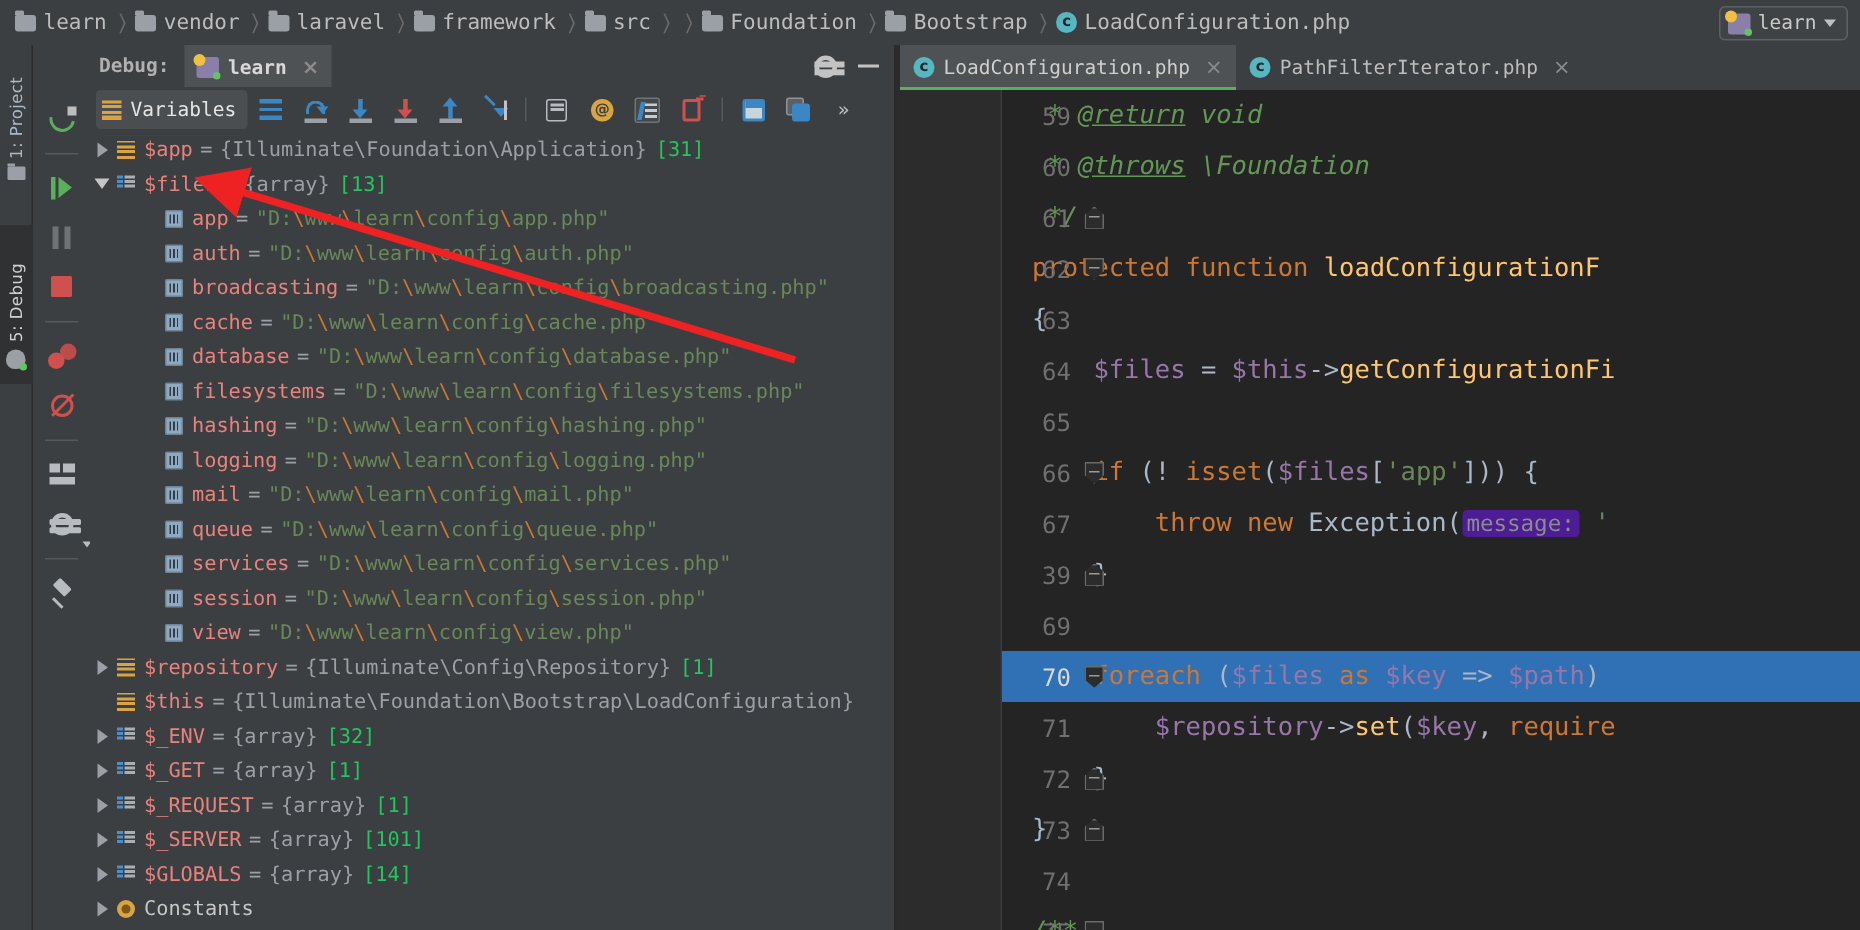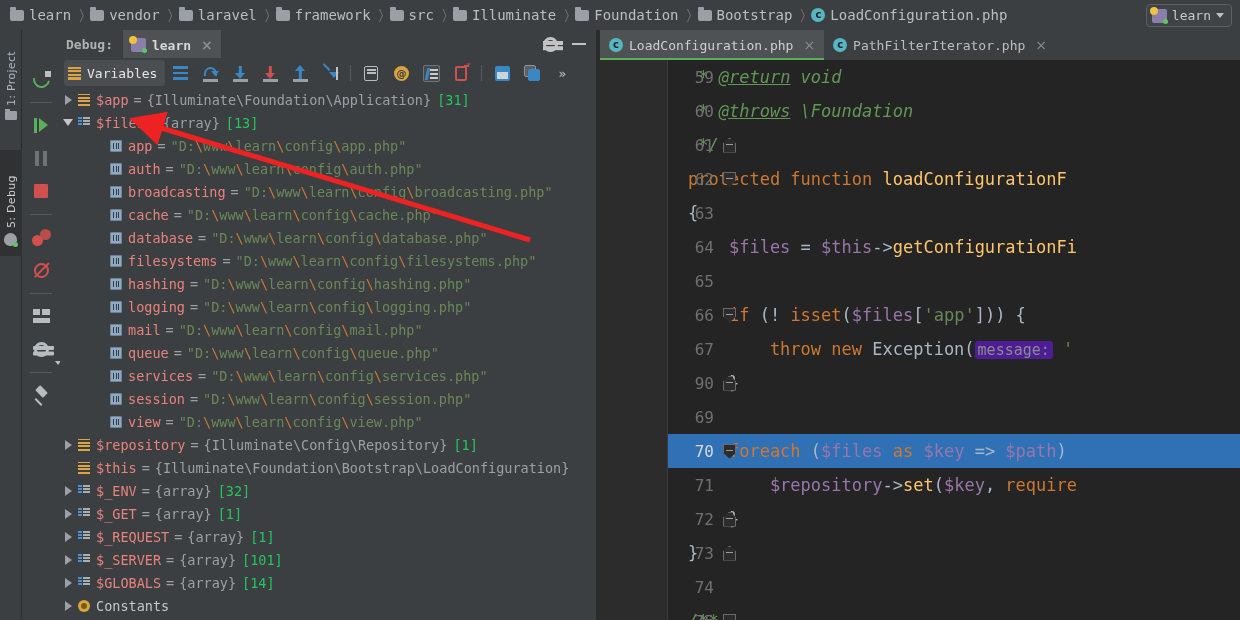--- a/index.html
+++ b/index.html
@@ -469,24 +469,20 @@
         <div class="crumb">
           <span class="ic-folder"></span>
           <span class="crumb-label">framework</span>
         </div>
         <span class="crumb-sep">〉</span>
         <div class="crumb">
           <span class="ic-folder"></span>
           <span class="crumb-label">src</span>
         </div>
         <span class="crumb-sep">〉</span>
-        <div class="crumb">
-          <span class="ic-folder"></span>
-          <span class="crumb-label">Illuminate</span>
-        </div>
         <span class="crumb-sep">〉</span>
         <div class="crumb">
           <span class="ic-folder"></span>
           <span class="crumb-label">Foundation</span>
         </div>
         <span class="crumb-sep">〉</span>
         <div class="crumb">
           <span class="ic-folder"></span>
           <span class="crumb-label">Bootstrap</span>
         </div>
@@ -998,21 +994,21 @@
     <div class="code-area" id="code-area">
         <div class="cline"><span class="lnum">59</span><span class="ctext"><span class="cm"> * </span><span class="cmt">@return</span><span class="cm"> void</span></span></div>
         <div class="cline"><span class="lnum">60</span><span class="ctext"><span class="cm"> * </span><span class="cmt">@throws</span><span class="cm"> \Foundation</span></span></div>
         <div class="cline"><span class="lnum">61</span><span class="fold minus up"></span><span class="ctext"><span class="cm"> */</span></span></div>
         <div class="cline"><span class="lnum">62</span><span class="fold minus down"></span><span class="ctext"><span class="k">protected function </span><span class="fn">loadConfigurationF</span></span></div>
         <div class="cline"><span class="lnum">63</span><span class="ctext"><span class="pl">{</span></span></div>
         <div class="cline"><span class="lnum">64</span><span class="ctext"><span class="va">    $files</span><span class="pl"> = </span><span class="va">$this</span><span class="pl">-&gt;</span><span class="fn">getConfigurationFi</span></span></div>
         <div class="cline"><span class="lnum">65</span><span class="ctext"><span class="pl"></span></span></div>
         <div class="cline"><span class="lnum">66</span><span class="fold minus down"></span><span class="ctext"><span class="k">    if</span><span class="pl"> (! </span><span class="k">isset</span><span class="pl">(</span><span class="va">$files</span><span class="pl">[</span><span class="st">'app'</span><span class="pl">])) {</span></span></div>
         <div class="cline"><span class="lnum">67</span><span class="ctext"><span class="k">        throw new </span><span class="pl">Exception(</span><span class="hint">message:</span><span class="st"> '</span></span></div>
-        <div class="cline"><span class="lnum">90</span><span class="fold minus up"></span><span class="ctext"><span class="pl">    }</span></span></div>
+        <div class="cline"><span class="lnum">39</span><span class="fold minus up"></span><span class="ctext"><span class="pl">    }</span></span></div>
         <div class="cline"><span class="lnum">69</span><span class="ctext"><span class="pl"></span></span></div>
         <div class="cline current"><span class="lnum">70</span><span class="fold minus down"></span><span class="ctext"><span class="k">    foreach </span><span class="pl">(</span><span class="va">$files</span><span class="k"> as </span><span class="va">$key</span><span class="pl"> =&gt; </span><span class="va">$path</span><span class="pl">)</span></span></div>
         <div class="cline"><span class="lnum">71</span><span class="ctext"><span class="va">        $repository</span><span class="pl">-&gt;</span><span class="fn">set</span><span class="pl">(</span><span class="va">$key</span><span class="pl">, </span><span class="k">require</span></span></div>
         <div class="cline"><span class="lnum">72</span><span class="fold minus up"></span><span class="ctext"><span class="pl">    }</span></span></div>
         <div class="cline"><span class="lnum">73</span><span class="fold minus up"></span><span class="ctext"><span class="pl">}</span></span></div>
         <div class="cline"><span class="lnum">74</span><span class="ctext"><span class="pl"></span></span></div>
         <div class="cline"><span class="lnum">75</span><span class="fold minus down"></span><span class="ctext"><span class="cm">/**</span></span></div>
       </div>
   </div>
 

